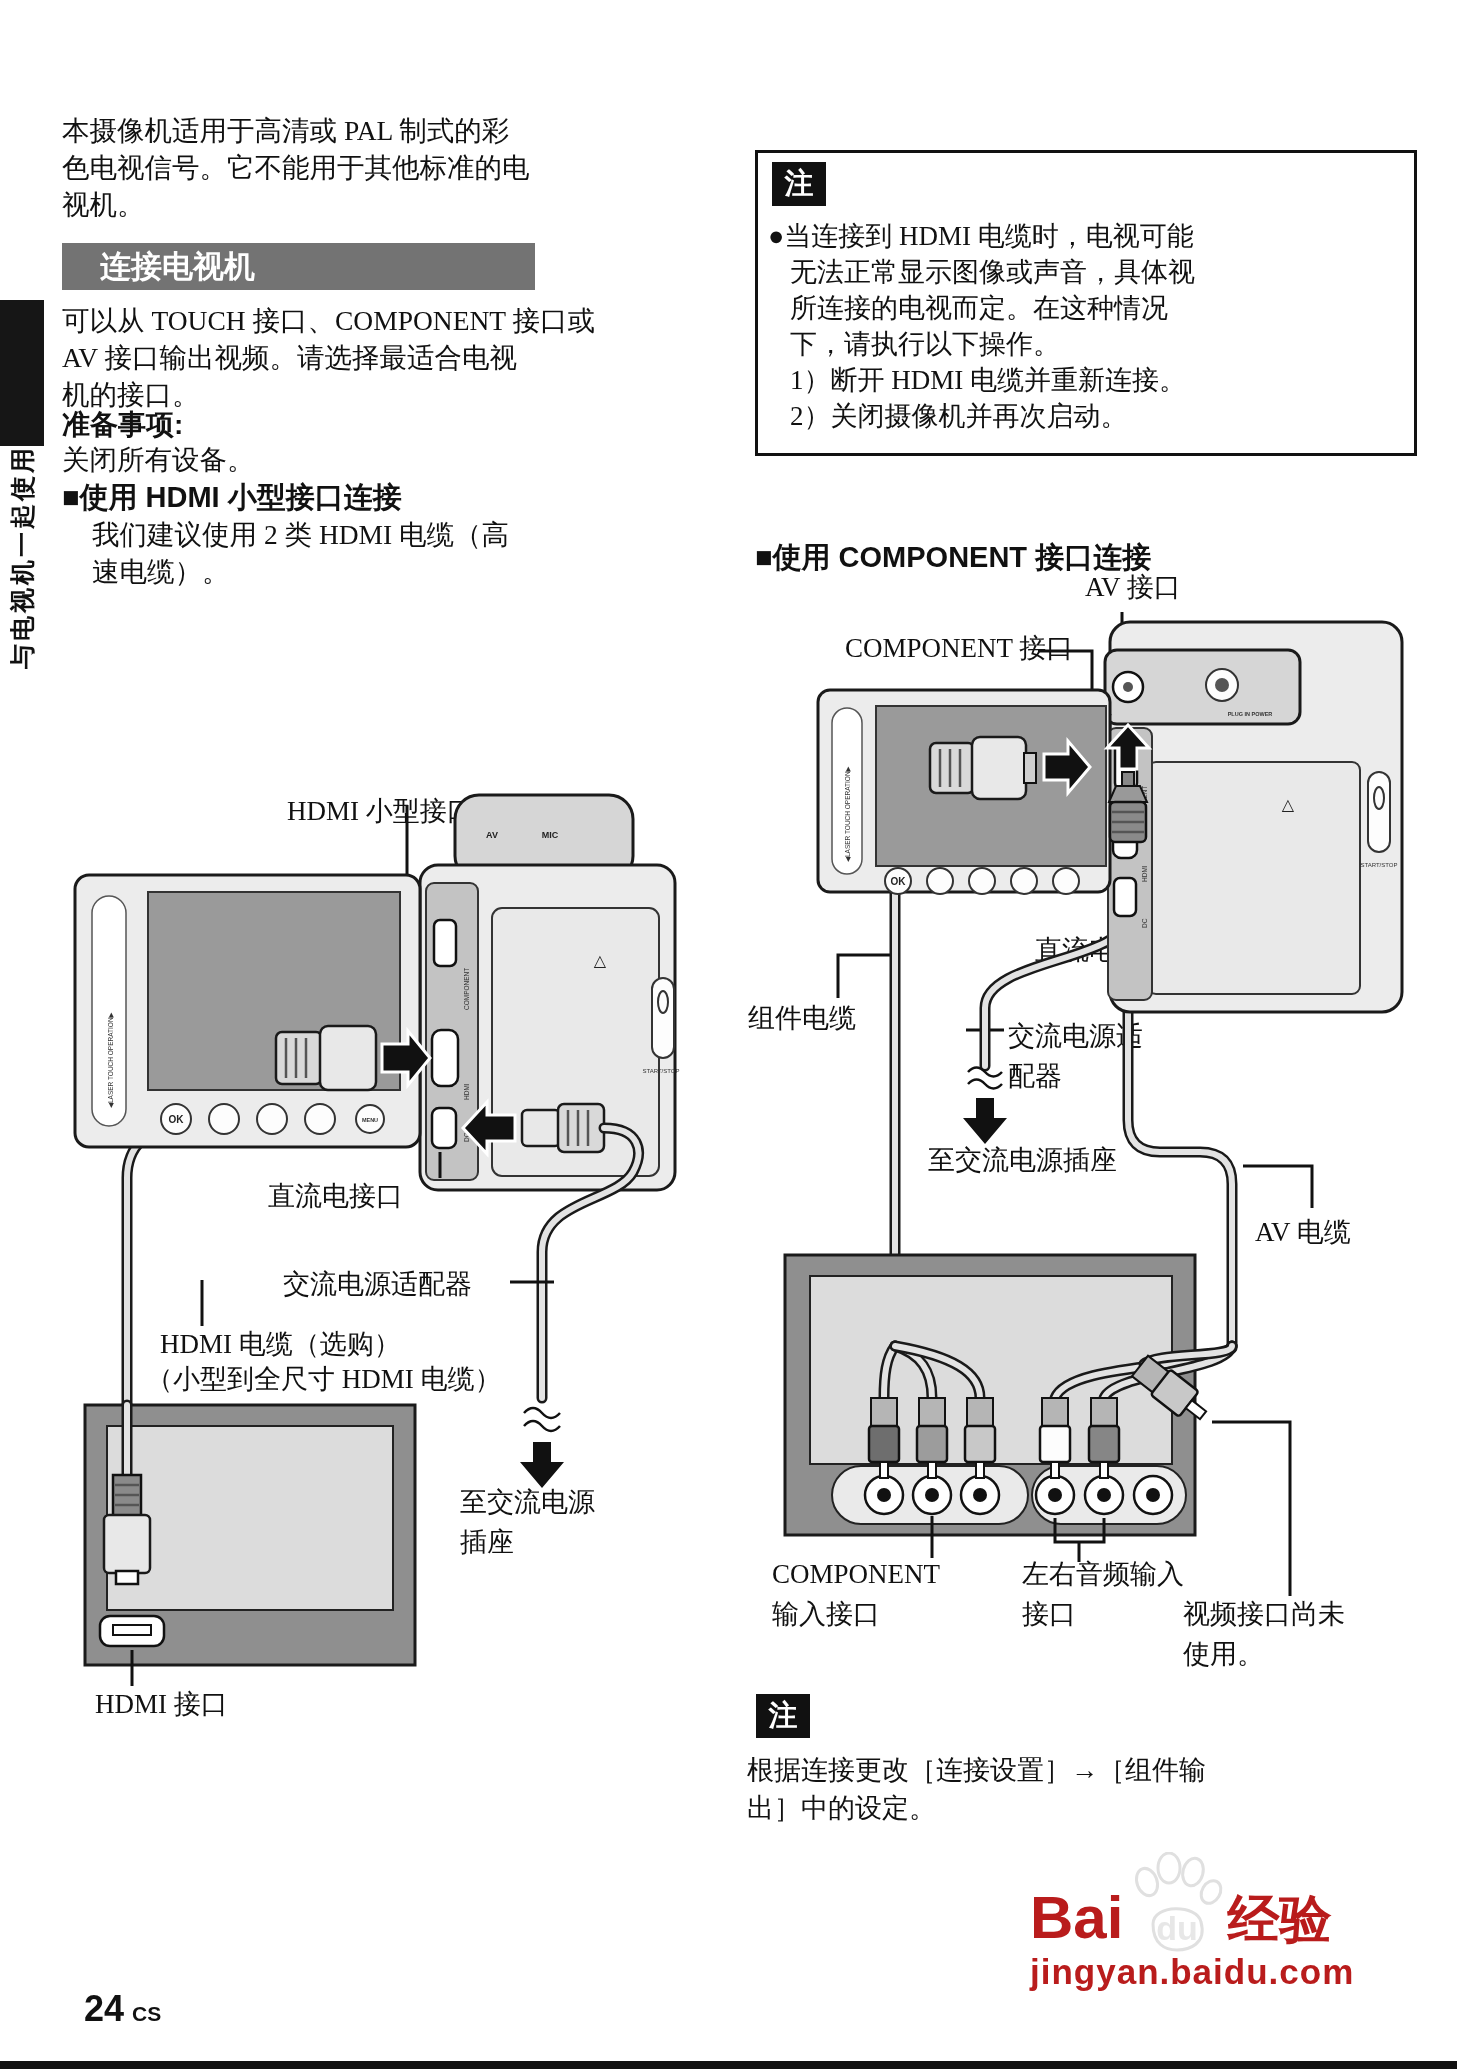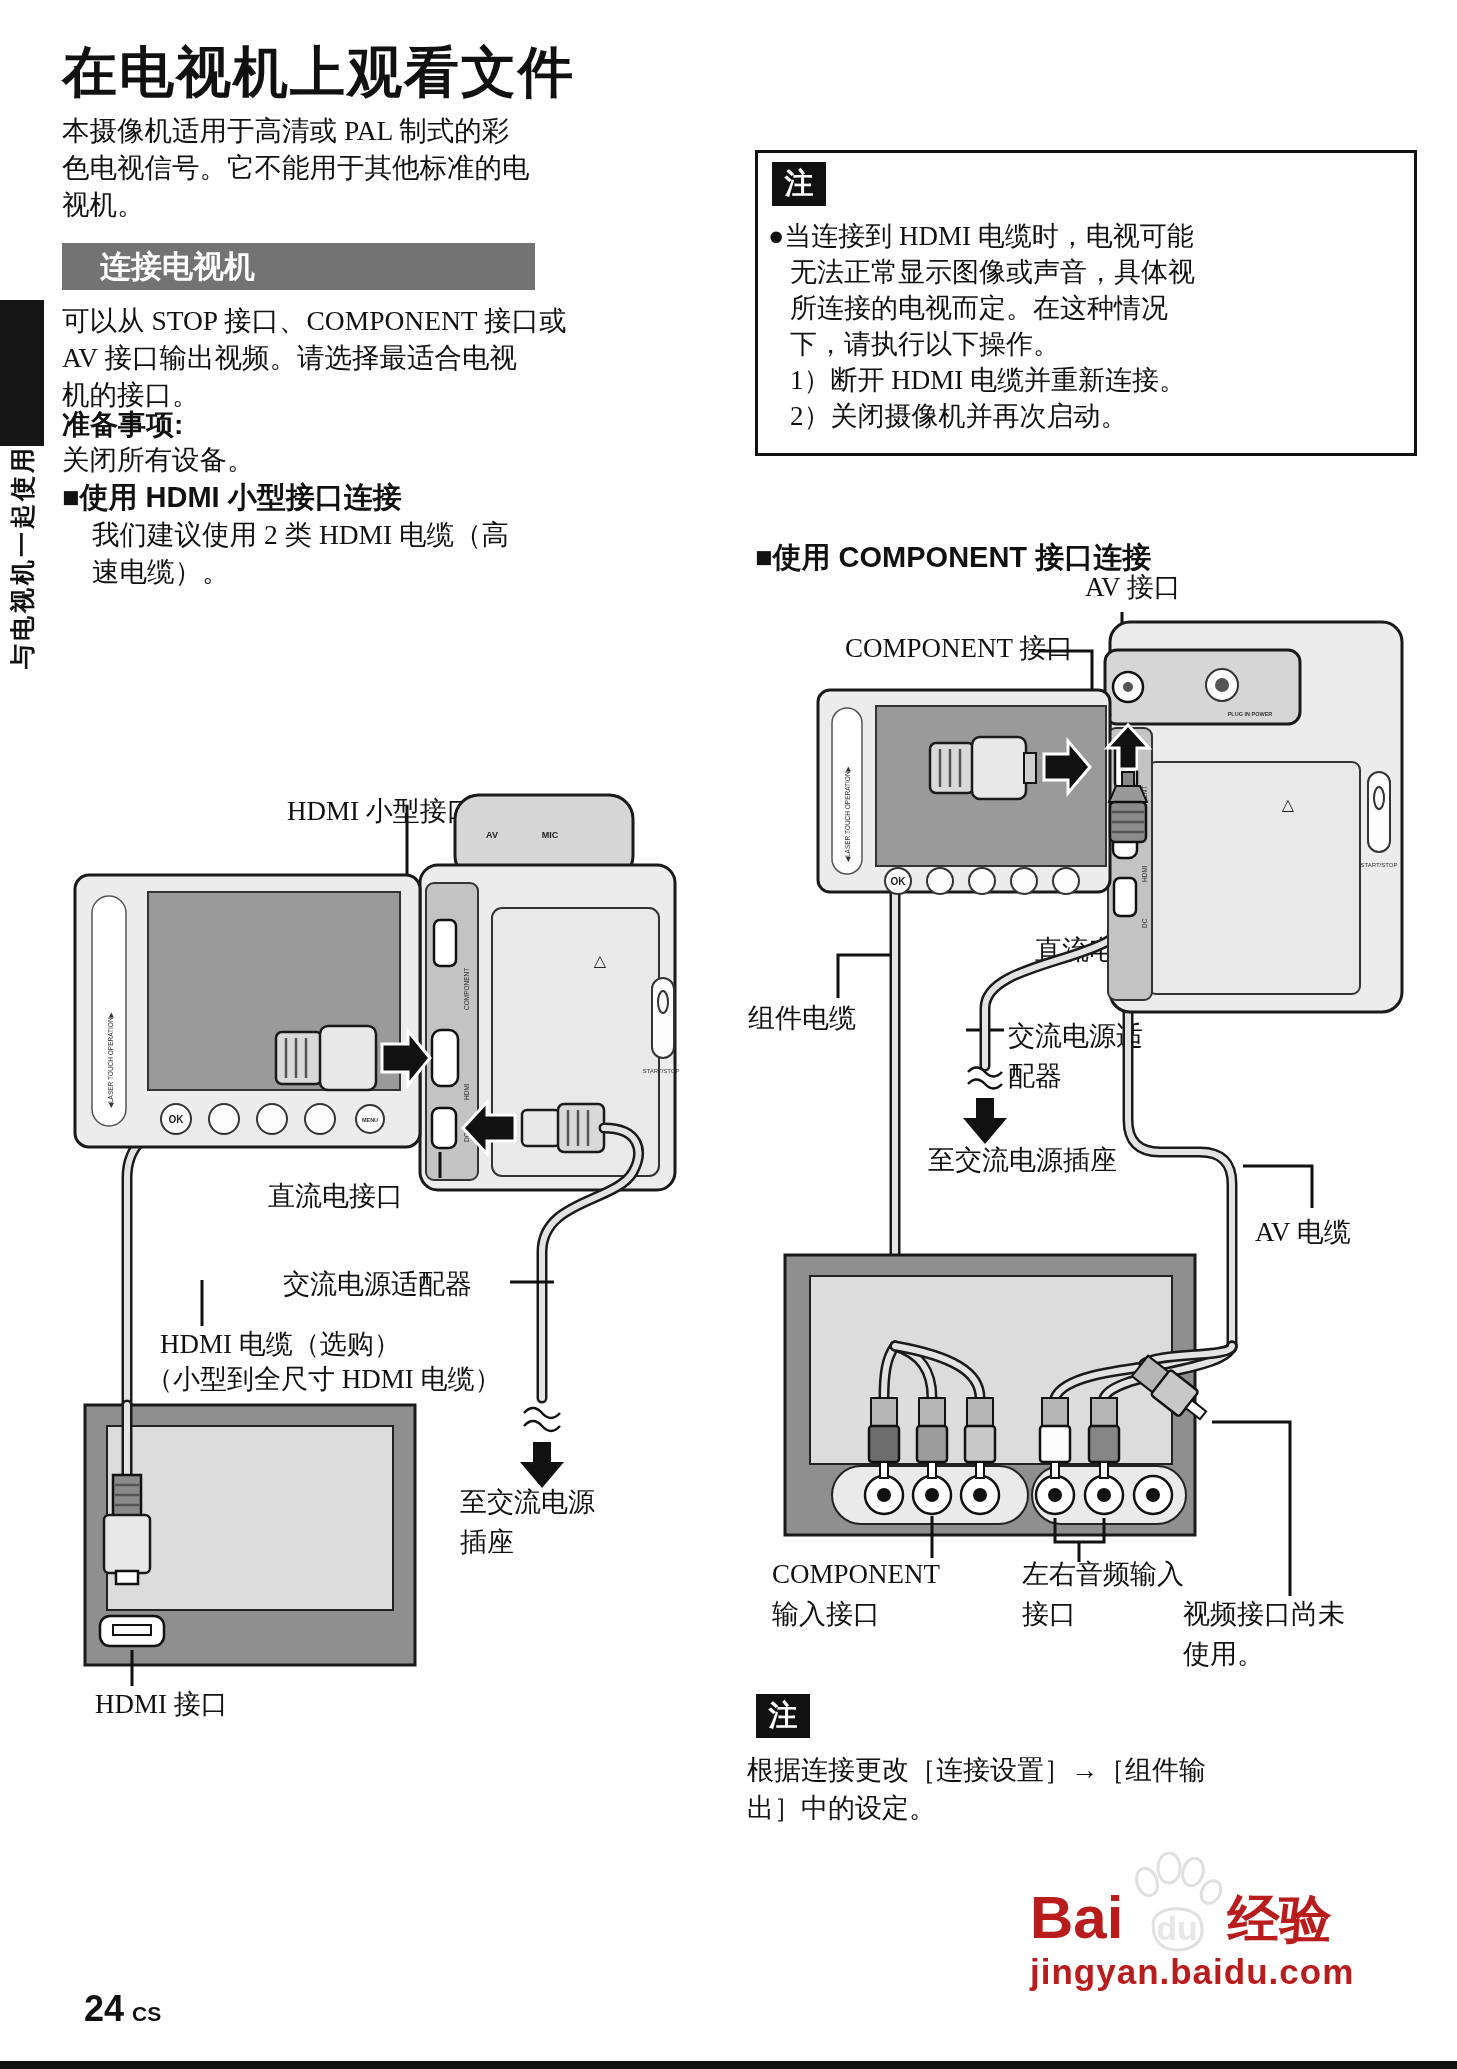--- a/index.html
+++ b/index.html
@@ -61,31 +61,30 @@
   .t15c{font:16px "Liberation Sans",sans-serif;fill:#222;text-anchor:middle;}
 </style>
 </head>
 <body>
 
 <div class="page">
 
   <div class="abs sidebar-tab" style="left:0;top:300px;width:44px;height:146px;"></div>
   <div class="abs sidebar-label sans" style="left:-108px;top:535px;width:260px;height:44px;line-height:44px;">与电视机一起使用</div>
 
-  <div class="abs title sans" style="left:62px;top:36px;">在电视机上观看文件</div>
 
   <div class="abs para" style="left:62px;top:112px;">本摄像机适用于高清或 PAL 制式的彩</div>
   <div class="abs para" style="left:62px;top:149px;">色电视信号。它不能用于其他标准的电</div>
   <div class="abs para" style="left:62px;top:186px;">视机。</div>
 
   <div class="abs bar sans" style="left:62px;top:243px;width:473px;height:47px;">
     <span>连接电视机</span>
   </div>
 
-  <div class="abs para" style="left:62px;top:302px;">可以从 STOP 接口、COMPONENT 接口或</div>
+  <div class="abs para" style="left:62px;top:302px;">可以从 TOUCH 接口、COMPONENT 接口或</div>
   <div class="abs para" style="left:62px;top:339px;">AV 接口输出视频。请选择最适合电视</div>
   <div class="abs para" style="left:62px;top:376px;">机的接口。</div>
 
   <div class="abs h2 sans" style="left:62px;top:406px;font-size:28px;">准备事项:</div>
   <div class="abs para" style="left:62px;top:441px;">关闭所有设备。</div>
 
   <div class="abs h2 sans" style="left:62px;top:478px;">■使用 HDMI 小型接口连接</div>
   <div class="abs para" style="left:92px;top:516px;">我们建议使用 2 类 HDMI 电缆（高</div>
   <div class="abs para" style="left:92px;top:553px;">速电缆）。</div>
 

